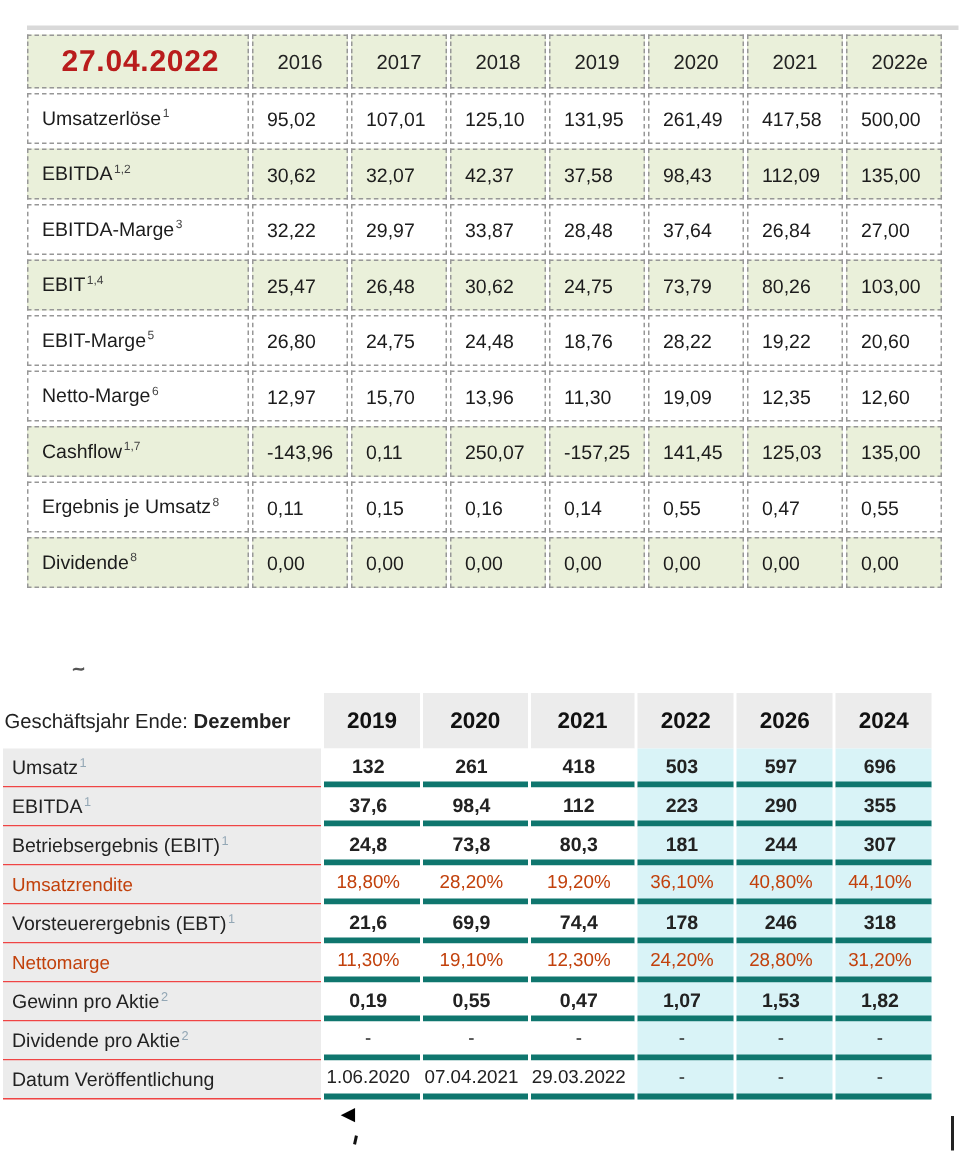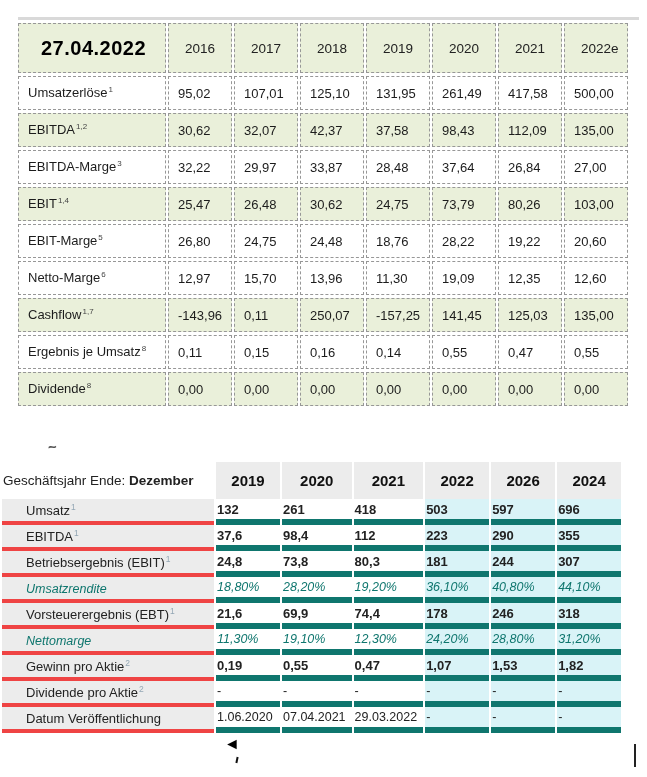--- a/index.html
+++ b/index.html
@@ -4,44 +4,44 @@
 <style>
   html,body{margin:0;padding:0;background:#ffffff;}
   .stage{position:relative;width:647px;height:777px;background:#ffffff;overflow:hidden;
          font-family:"Liberation Sans",sans-serif;}
 
   
   .top-strip{position:absolute;left:18px;top:17px;width:621px;height:3px;background:#d9d9d9;}
   table.green{position:absolute;left:16px;top:20px;border-collapse:separate;border-spacing:2px 3px;}
   table.green td{box-sizing:border-box;border:1px dashed #979797;vertical-align:middle;
                  font-size:13px;color:#1c1c1c;padding:0 2px 0 9px;height:34px;background:#ffffff;}
-  table.green td.date{width:148px;height:36px;color:#000000;font-weight:bold;font-size:20px;
+  table.green td.date{width:148px;height:36px;color:#b91c1c;font-weight:bold;font-size:20px;
                       letter-spacing:.5px;padding-left:22px;}
-  table.green td.yr{width:64px;height:50px;font-size:13.5px;color:#222;padding-left:16px;}
+  table.green td.yr{width:64px;height:36px;font-size:13.5px;color:#222;padding-left:16px;}
   table.green td.label{width:148px;}
   table.green td.num{width:64px;}
   table.green tr.alt td, table.green td.hdr{background:#eaf0da;}
   table.green sup{font-size:8px;color:#444;margin-left:1px;}
 
   
   .squiggle{position:absolute;left:48px;top:438px;font-size:15px;color:#555;
             transform:rotate(-6deg);font-weight:bold;}
 
   
   table.blue{position:absolute;left:0;top:462px;border-collapse:separate;border-spacing:2px 0;}
   table.blue td{box-sizing:border-box;vertical-align:middle;font-size:13px;color:#222;height:26px;}
-  table.blue td.lbl{width:212px;background:#ececec;padding-left:24px;border-bottom:4px solid #ef4444;}
+  table.blue td.lbl{width:212px;background:#ececec;padding-left:6px;border-bottom:1px solid #ef4444;}
   table.blue td.hlbl{width:212px;background:#ffffff;height:37px;font-size:13.5px;}
   table.blue td.hlbl b{font-weight:bold;}
   table.blue td.hyr{width:64px;background:#ececec;height:37px;font-weight:bold;font-size:15px;
                     text-align:center;color:#111;}
-  table.blue td.num{width:64px;text-align:left;padding-right:6px;font-weight:bold;
-                    background:#ffffff;border-bottom:6px solid #0f766e;}
+  table.blue td.num{width:64px;text-align:center;padding-right:6px;font-weight:bold;
+                    background:#ffffff;border-bottom:4px solid #0f766e;}
   table.blue td.num.fc{background:#d9f3f7;}
-  table.blue tr.italic td{font-style:italic;color:#0f766e;font-weight:normal;font-size:12.5px;}
+  table.blue tr.italic td{color:#c2410c;font-weight:normal;font-size:12.5px;}
   table.blue tr.plain td.num{font-weight:normal;font-size:12.5px;}
   table.blue sup{font-size:8.5px;color:#93a7b5;margin-left:1px;}
 
   
   .cursor-tri{position:absolute;left:224px;top:736px;font-size:16px;color:#000;line-height:16px;}
   .cursor-tick{position:absolute;left:236px;top:757px;width:2px;height:6px;background:#111;
                transform:rotate(12deg);}
   .caret{position:absolute;left:634px;top:744px;width:2px;height:23px;background:#222;}
 </style>
 </head>

